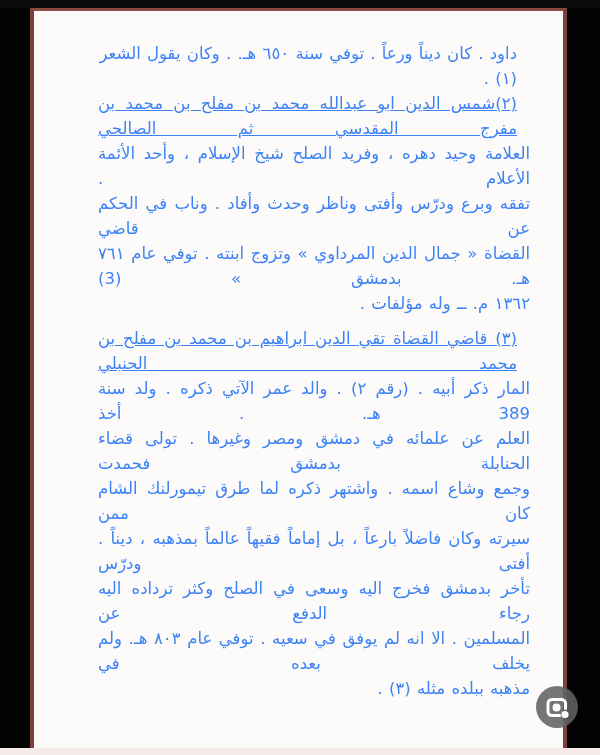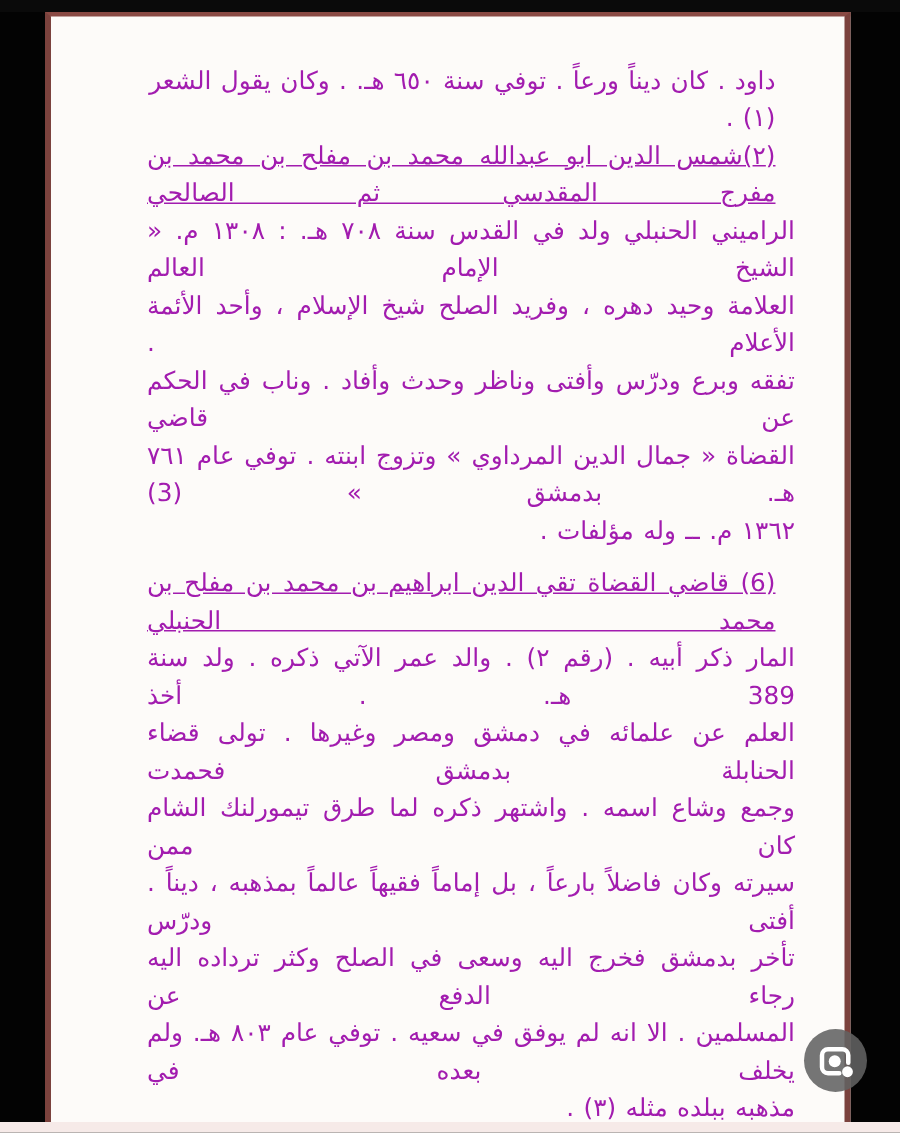--- a/index.html
+++ b/index.html
@@ -14,21 +14,21 @@
     position:absolute;left:30px;top:8px;width:529px;height:740px;
     background:#fdfbf9;
     border-left:4px solid #7b423d;
     border-right:4px solid #7b423d;
     border-top:3px solid #8a4a44;
     box-sizing:content-box;
     direction:rtl;
   }
   .body-text{
     margin:30px 33px 0 64px;
-    color:#a21caf;
+    color:#3b82f6;
     font-size:16.5px;
     line-height:25px;
   }
   .line{
     text-align:justify;
     text-align-last:justify;
     word-spacing:1px;
     white-space:normal;
   }
   .line.short{text-align:right;text-align-last:auto;}
@@ -56,31 +56,30 @@
   <div class="top-bar"></div>
 
   <div class="page">
 
     <div class="body-text">
 
         <div class="line para short">داود . كان ديناً ورعاً . توفي سنة ٦٥٠ هـ. . وكان يقول الشعر (١) .</div>
 
         <div class="line para gap">(٢)شمس الدين ابو عبدالله محمد بن مفلح بن محمد بن مفرج المقدسي ثم الصالحي</div>
 
-        <div class="line">الراميني الحنبلي ولد في القدس سنة ٧٠٨ هـ. : ١٣٠٨ م. « الشيخ الإمام العالم</div>
 
         <div class="line">العلامة وحيد دهره ، وفريد الصلح شيخ الإسلام ، وأحد الأئمة الأعلام .</div>
 
         <div class="line">تفقه وبرع ودرّس وأفتى وناظر وحدث وأفاد . وناب في الحكم عن قاضي</div>
 
         <div class="line">القضاة « جمال الدين المرداوي » وتزوج ابنته . توفي عام ٧٦١ هـ. بدمشق » (3)</div>
 
         <div class="line short">١٣٦٢ م. ــ وله مؤلفات .</div>
 
-        <div class="line para gap">(6) قاضي القضاة تقي الدين ابراهيم بن محمد بن مفلح بن محمد الحنبلي</div>
+        <div class="line para gap">(٣) قاضي القضاة تقي الدين ابراهيم بن محمد بن مفلح بن محمد الحنبلي</div>
 
         <div class="line">المار ذكر أبيه . (رقم ٢) . والد عمر الآتي ذكره . ولد سنة 389 هـ. . أخذ</div>
 
         <div class="line">العلم عن علمائه في دمشق ومصر وغيرها . تولى قضاء الحنابلة بدمشق فحمدت</div>
 
         <div class="line">وجمع وشاع اسمه . واشتهر ذكره لما طرق  تيمورلنك  الشام كان ممن</div>
 
         <div class="line">سيرته وكان فاضلاً بارعاً ، بل إماماً فقيهاً عالماً بمذهبه ، ديناً .  أفتى ودرّس</div>
 
         <div class="line">تأخر بدمشق فخرج اليه وسعى في الصلح وكثر ترداده اليه رجاء الدفع عن</div>

